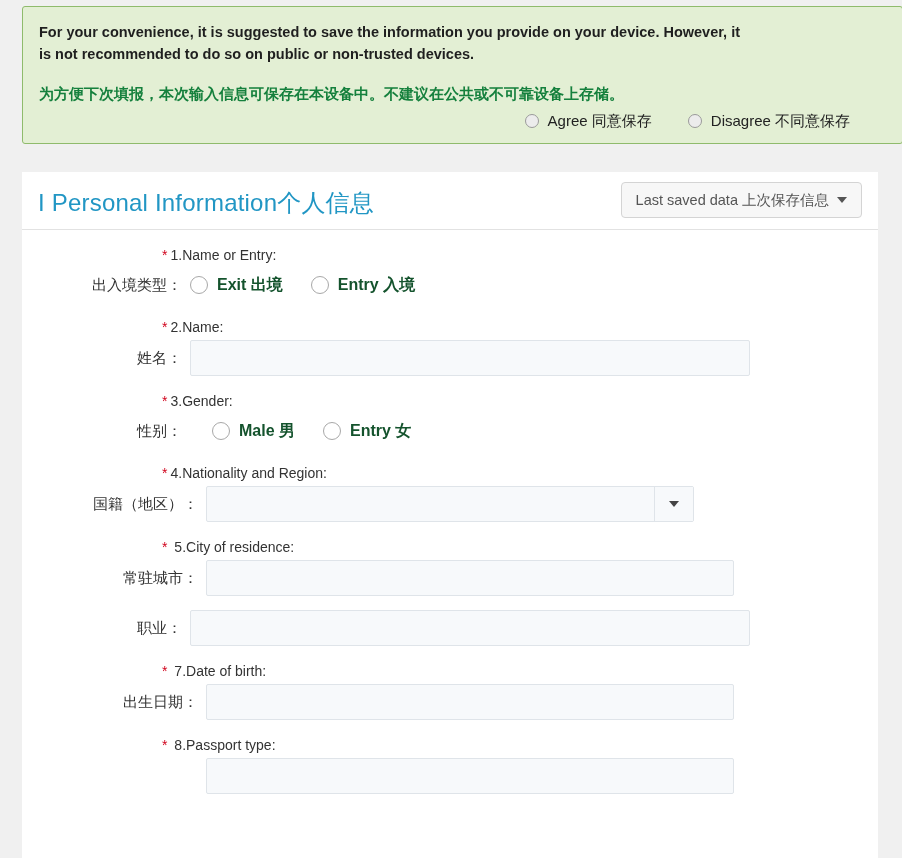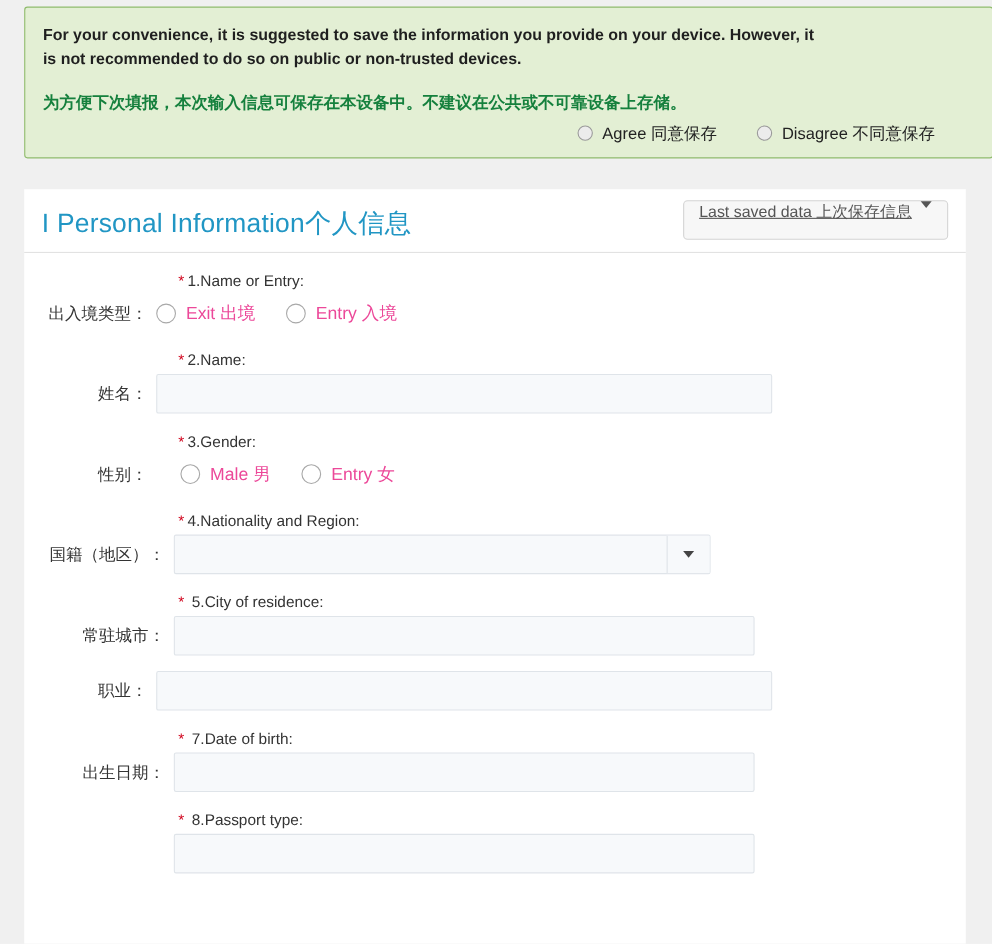--- a/index.html
+++ b/index.html
@@ -103,28 +103,27 @@
     letter-spacing: .2px;
   }
   .last-saved {
     position: absolute;
     right: 16px;
     top: 10px;
     height: 36px;
     box-sizing: border-box;
     padding: 0 14px;
     display: flex;
-    align-items: flex-start;
+    align-items: center;
     background: #f7f7f7;
     border: 1px solid #d4d4d4;
     border-radius: 4px;
     font-size: 14.5px;
     color: #555;
     cursor: pointer;
-    text-decoration: underline;
   }
   .caret {
     margin-left: 8px;
     width: 0;
     height: 0;
     border-left: 5px solid transparent;
     border-right: 5px solid transparent;
     border-top: 6px solid #555;
     display: inline-block;
   }
@@ -145,20 +144,21 @@
   }
   .req {
     color: #d0021b;
     font-size: 14px;
     margin-right: 3px;
   }
   .field-row {
     display: flex;
     align-items: center;
     min-height: 34px;
+    margin-left: 48px;
   }
   .cn-label {
     width: 112px;
     text-align: right;
     padding-right: 8px;
     font-size: 15px;
     color: #333;
     flex: 0 0 auto;
   }
   .cn-label.wide {
@@ -169,22 +169,23 @@
     background: #f7f9fb;
     border: 1px solid #dfe4e9;
     box-sizing: border-box;
     border-radius: 2px;
   }
   .radio-opt {
     display: flex;
     align-items: center;
     margin-right: 28px;
     font-size: 16px;
-    color: #ec4899;
+    color: #14532d;
     cursor: pointer;
+    font-weight: bold;
   }
   .select-wrap {
     display: flex;
     align-items: stretch;
     height: 36px;
     border: 1px solid #dfe4e9;
     box-sizing: border-box;
     background: #f7f9fb;
     border-radius: 2px;
   }

